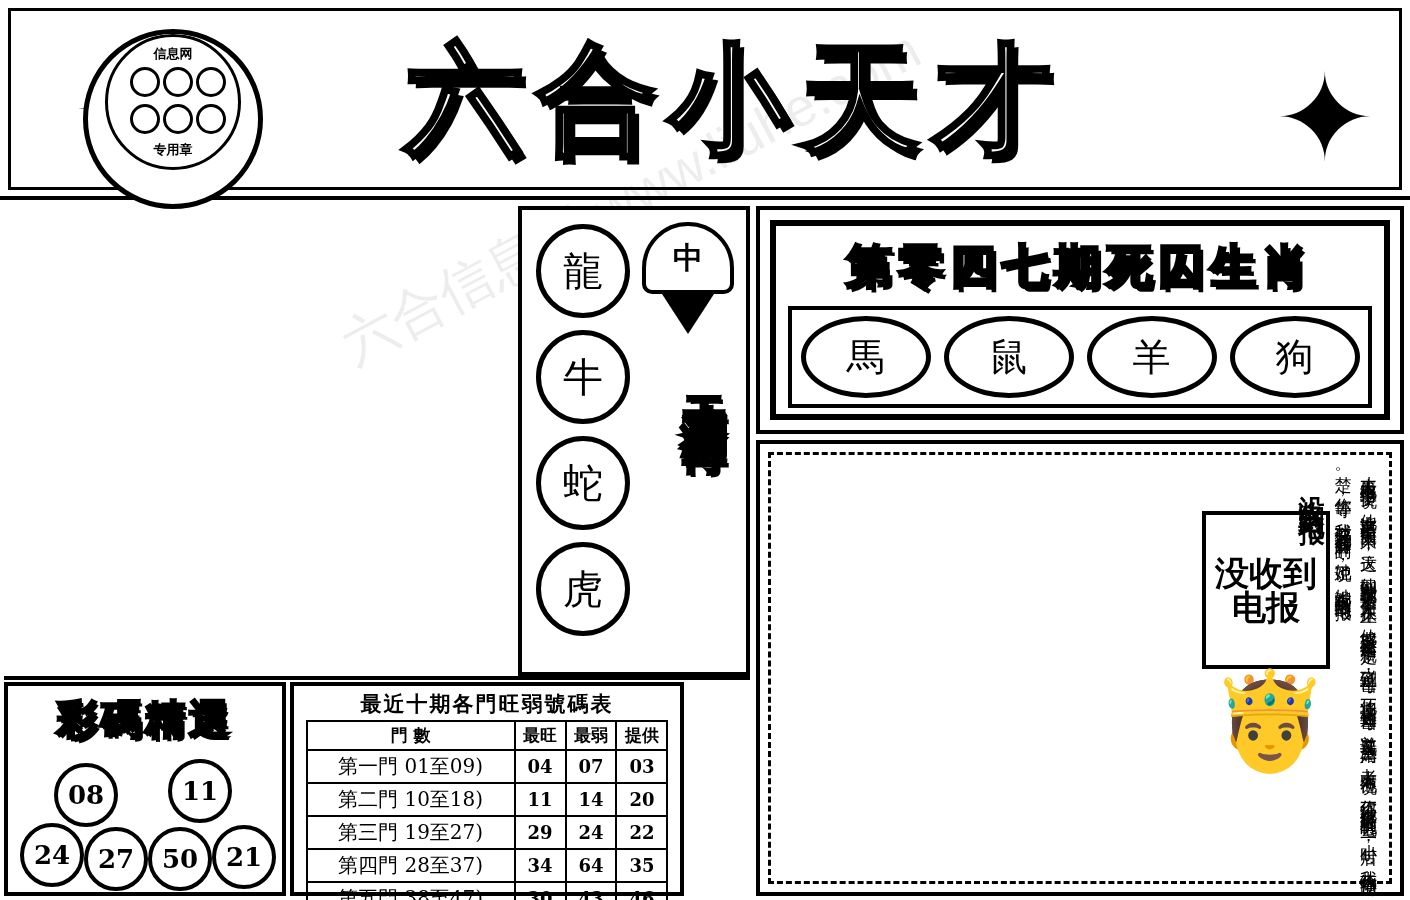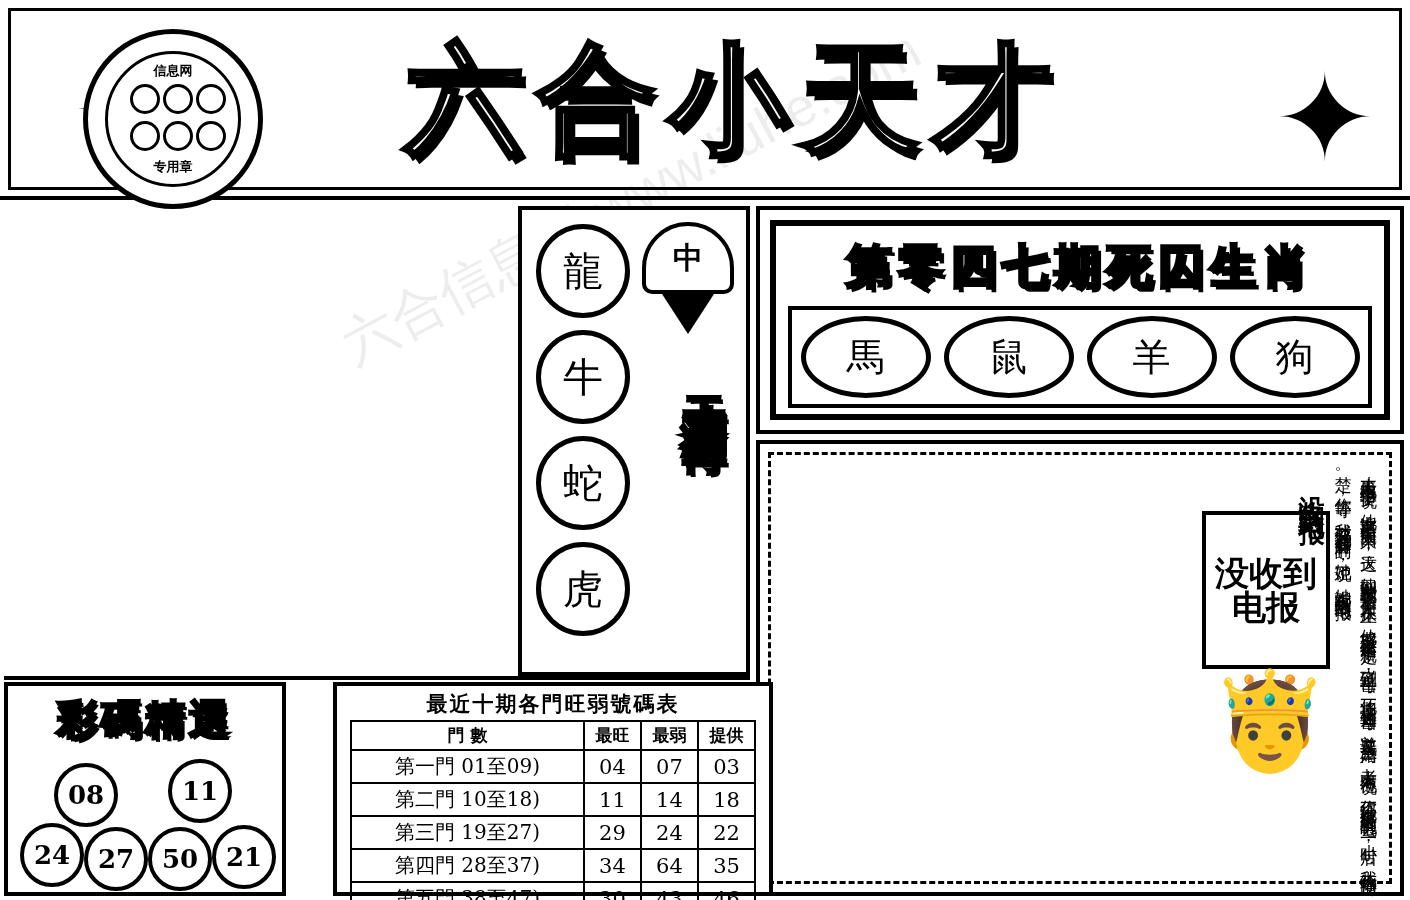--- a/index.html
+++ b/index.html
@@ -6,21 +6,21 @@
   body{width:1410px;height:900px;font-family:"DejaVu Sans",sans-serif;color:#000;overflow:hidden;}
   .page{position:relative;width:1410px;height:900px;background:#fff;}
 
   
   .header{position:absolute;left:0;top:0;width:1410px;height:200px;border-bottom:4px solid #000;box-sizing:border-box;}
   .header-inner{position:absolute;left:8px;top:8px;right:8px;bottom:6px;border:3px solid #000;box-sizing:border-box;}
   .masthead{position:absolute;left:0;top:0;width:100%;height:100%;display:flex;align-items:center;justify-content:center;}
   .masthead-text{font-family:"DejaVu Serif",serif;font-weight:bold;font-size:118px;letter-spacing:14px;
     color:#fff;-webkit-text-stroke:4px #000;text-shadow:6px 6px 0 #000,-1px -1px 0 #000;line-height:1;padding-left:60px;}
   .seal{position:absolute;left:72px;top:18px;width:170px;height:170px;border-radius:50%;border:5px solid #000;
-    display:flex;align-items:center;justify-content:center;overflow:hidden;background:#fff;}
+    display:flex;justify-content:center;overflow:hidden;background:#fff;}
   .seal-in{width:130px;height:130px;border-radius:50%;border:3px solid #000;position:relative;}
   .seal-dots{position:absolute;left:50%;top:50%;transform:translate(-50%,-50%);width:86px;height:70px;
     display:grid;grid-template-columns:repeat(3,1fr);gap:3px;}
   .seal-dots div{width:24px;height:24px;border-radius:50%;border:3px solid #000;}
   .seal-label{position:absolute;left:0;right:0;top:8px;text-align:center;font-size:13px;font-weight:bold;}
   .seal-label2{position:absolute;left:0;right:0;bottom:8px;text-align:center;font-size:13px;font-weight:bold;}
   .star{position:absolute;font-size:120px;line-height:1;color:#000;}
   .star.left{left:62px;top:40px;}
   .star.right{right:24px;top:48px;}
 
@@ -71,26 +71,26 @@
 
   
   #lucky{left:4px;top:482px;width:282px;height:214px;}
   .lucky-title{text-align:center;font-family:"DejaVu Serif",serif;font-weight:bold;font-size:40px;letter-spacing:4px;
     color:#4c1d95;-webkit-text-stroke:3px #000;text-shadow:3px 3px 0 #000;margin:6px 0 2px;}
   .balls{position:relative;height:140px;}
   .ball{position:absolute;width:56px;height:56px;border-radius:50%;border:4px solid #000;display:flex;align-items:center;
     justify-content:center;font-family:"DejaVu Serif",serif;font-size:26px;font-weight:bold;background:#fff;}
 
   
-  #tablepanel{left:290px;top:482px;width:440px;height:214px;border:4px solid #000;margin-left:43px;}
+  #tablepanel{left:290px;top:482px;width:394px;height:214px;border:4px solid #000;}
   .tbl-title{text-align:center;font-family:"DejaVu Serif",serif;font-weight:bold;font-size:21px;letter-spacing:2px;margin:4px 0 2px;}
   table{border-collapse:collapse;width:94%;margin:0 auto;font-family:"DejaVu Serif",serif;}
   th,td{border:2px solid #000;text-align:center;font-size:20px;padding:2px 0;}
   th{font-weight:bold;font-size:17px;}
-  td.num{font-size:21px;}
+  td.num{font-size:18px;font-weight:bold;}
 
   
   .wm{position:absolute;left:420px;top:120px;width:700px;height:560px;transform:rotate(-28deg);
     font-size:54px;color:rgba(0,0,0,0.07);font-family:"Liberation Sans",sans-serif;pointer-events:none;}
   .divider{position:absolute;left:4px;top:476px;width:746px;height:4px;background:#000;}
 </style>
 </head>
 <body>
 
 <div class="page">
@@ -190,21 +190,21 @@
           <tr>
             <td>第一門 01至09)</td>
             <td class="num">04</td>
             <td class="num">07</td>
             <td class="num">03</td>
           </tr>
           <tr>
             <td>第二門 10至18)</td>
             <td class="num">11</td>
             <td class="num">14</td>
-            <td class="num">18</td>
+            <td class="num">20</td>
           </tr>
           <tr>
             <td>第三門 19至27)</td>
             <td class="num">29</td>
             <td class="num">24</td>
             <td class="num">22</td>
           </tr>
           <tr>
             <td>第四門 28至37)</td>
             <td class="num">34</td>

